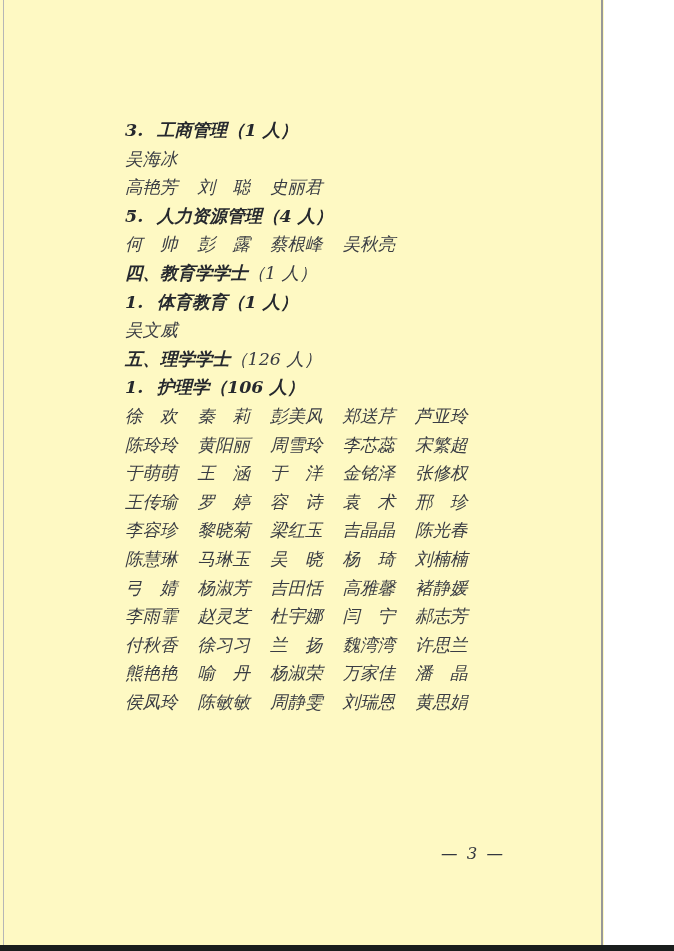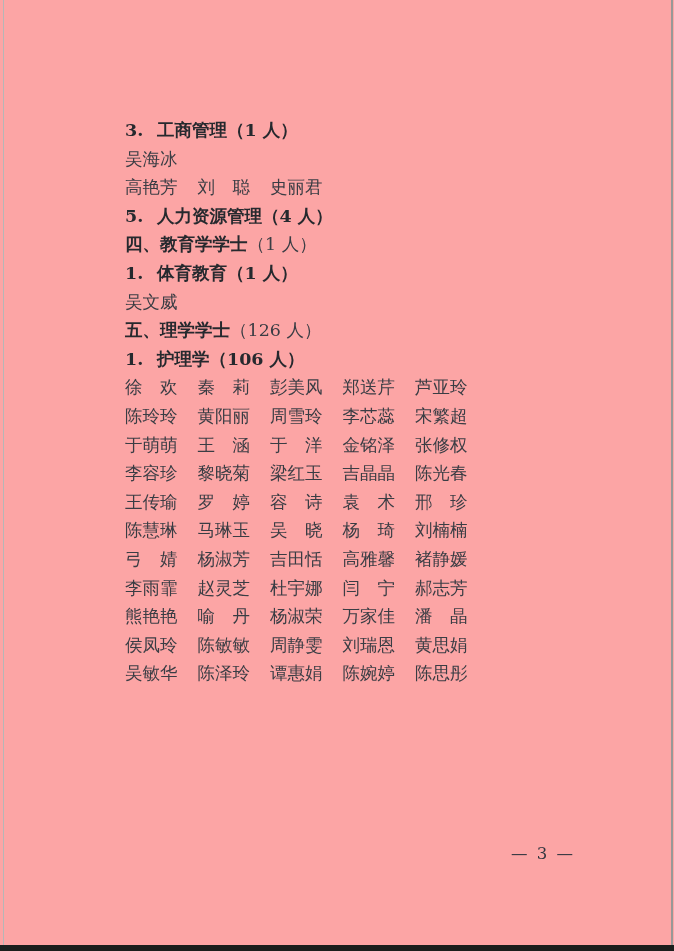--- a/index.html
+++ b/index.html
@@ -6,23 +6,24 @@
     margin: 0;
     padding: 0;
     background: #ffffff;
     width: 674px;
     height: 951px;
     overflow: hidden;
     font-family: "DejaVu Serif", "Liberation Serif", serif;
   }
   .page {
     position: relative;
-    width: 674px;
+    width: 604px;
     height: 951px;
-    background: #fca5a5;
+    background: #fef9c3;
+    font-style: italic;
   }
   .edge-left {
     position: absolute;
     left: 3px; top: 0;
     width: 1px; height: 951px;
     background: #b6b6b6;
   }
   .edge-right {
     position: absolute;
     right: 1px; top: 0;
@@ -80,32 +81,33 @@
 <body>
 
 <div class="page">
   <div class="edge-left"></div>
   <div class="edge-right"></div>
   <div class="doc" id="doc">
       <div class="line heading-line"><span class="h-num">3.</span><span>工商管理</span><span class="">（1 人）</span></div>
       <div class="line name-row"><span class="name-cell">吴海冰</span></div>
       <div class="line name-row"><span class="name-cell">高艳芳</span><span class="name-cell">刘　聪</span><span class="name-cell">史丽君</span></div>
       <div class="line heading-line"><span class="h-num">5.</span><span>人力资源管理</span><span class="">（4 人）</span></div>
+      <div class="line name-row"><span class="name-cell">何　帅</span><span class="name-cell">彭　露</span><span class="name-cell">蔡根峰</span><span class="name-cell">吴秋亮</span></div>
       <div class="line heading-line"><span>四、教育学学士</span><span class="h-count-regular">（1 人）</span></div>
       <div class="line heading-line"><span class="h-num">1.</span><span>体育教育</span><span class="">（1 人）</span></div>
       <div class="line name-row"><span class="name-cell">吴文威</span></div>
       <div class="line heading-line"><span>五、理学学士</span><span class="h-count-regular">（126 人）</span></div>
       <div class="line heading-line"><span class="h-num">1.</span><span>护理学</span><span class="">（106 人）</span></div>
       <div class="line name-row"><span class="name-cell">徐　欢</span><span class="name-cell">秦　莉</span><span class="name-cell">彭美风</span><span class="name-cell">郑送芹</span><span class="name-cell">芦亚玲</span></div>
       <div class="line name-row"><span class="name-cell">陈玲玲</span><span class="name-cell">黄阳丽</span><span class="name-cell">周雪玲</span><span class="name-cell">李芯蕊</span><span class="name-cell">宋繁超</span></div>
       <div class="line name-row"><span class="name-cell">于萌萌</span><span class="name-cell">王　涵</span><span class="name-cell">于　洋</span><span class="name-cell">金铭泽</span><span class="name-cell">张修权</span></div>
+      <div class="line name-row"><span class="name-cell">王传瑜</span><span class="name-cell">罗　婷</span><span class="name-cell">容　诗</span><span class="name-cell">袁　术</span><span class="name-cell">邢　珍</span></div>
       <div class="line name-row"><span class="name-cell">李容珍</span><span class="name-cell">黎晓菊</span><span class="name-cell">梁红玉</span><span class="name-cell">吉晶晶</span><span class="name-cell">陈光春</span></div>
-      <div class="line name-row"><span class="name-cell">王传瑜</span><span class="name-cell">罗　婷</span><span class="name-cell">容　诗</span><span class="name-cell">袁　术</span><span class="name-cell">邢　珍</span></div>
       <div class="line name-row"><span class="name-cell">陈慧琳</span><span class="name-cell">马琳玉</span><span class="name-cell">吴　晓</span><span class="name-cell">杨　琦</span><span class="name-cell">刘楠楠</span></div>
       <div class="line name-row"><span class="name-cell">弓　婧</span><span class="name-cell">杨淑芳</span><span class="name-cell">吉田恬</span><span class="name-cell">高雅馨</span><span class="name-cell">褚静媛</span></div>
       <div class="line name-row"><span class="name-cell">李雨霏</span><span class="name-cell">赵灵芝</span><span class="name-cell">杜宇娜</span><span class="name-cell">闫　宁</span><span class="name-cell">郝志芳</span></div>
+      <div class="line name-row"><span class="name-cell">付秋香</span><span class="name-cell">徐习习</span><span class="name-cell">兰　扬</span><span class="name-cell">魏湾湾</span><span class="name-cell">许思兰</span></div>
       <div class="line name-row"><span class="name-cell">熊艳艳</span><span class="name-cell">喻　丹</span><span class="name-cell">杨淑荣</span><span class="name-cell">万家佳</span><span class="name-cell">潘　晶</span></div>
       <div class="line name-row"><span class="name-cell">侯凤玲</span><span class="name-cell">陈敏敏</span><span class="name-cell">周静雯</span><span class="name-cell">刘瑞恩</span><span class="name-cell">黄思娟</span></div>
-      <div class="line name-row"><span class="name-cell">吴敏华</span><span class="name-cell">陈泽玲</span><span class="name-cell">谭惠娟</span><span class="name-cell">陈婉婷</span><span class="name-cell">陈思彤</span></div>
     </div>
   <div class="footer-pageno">— 3 —</div>
   <div class="bottom-band"></div>
 </div>
 
 </body></html>

